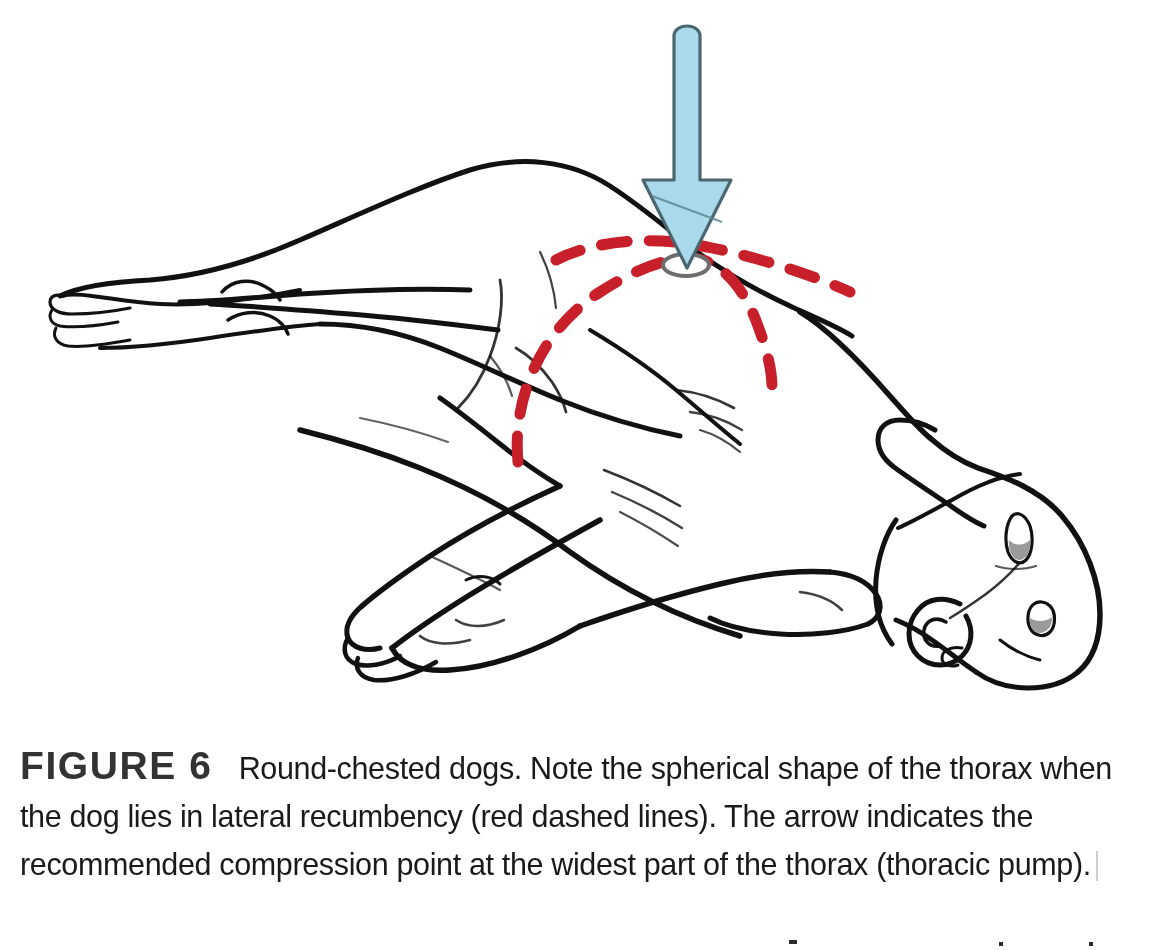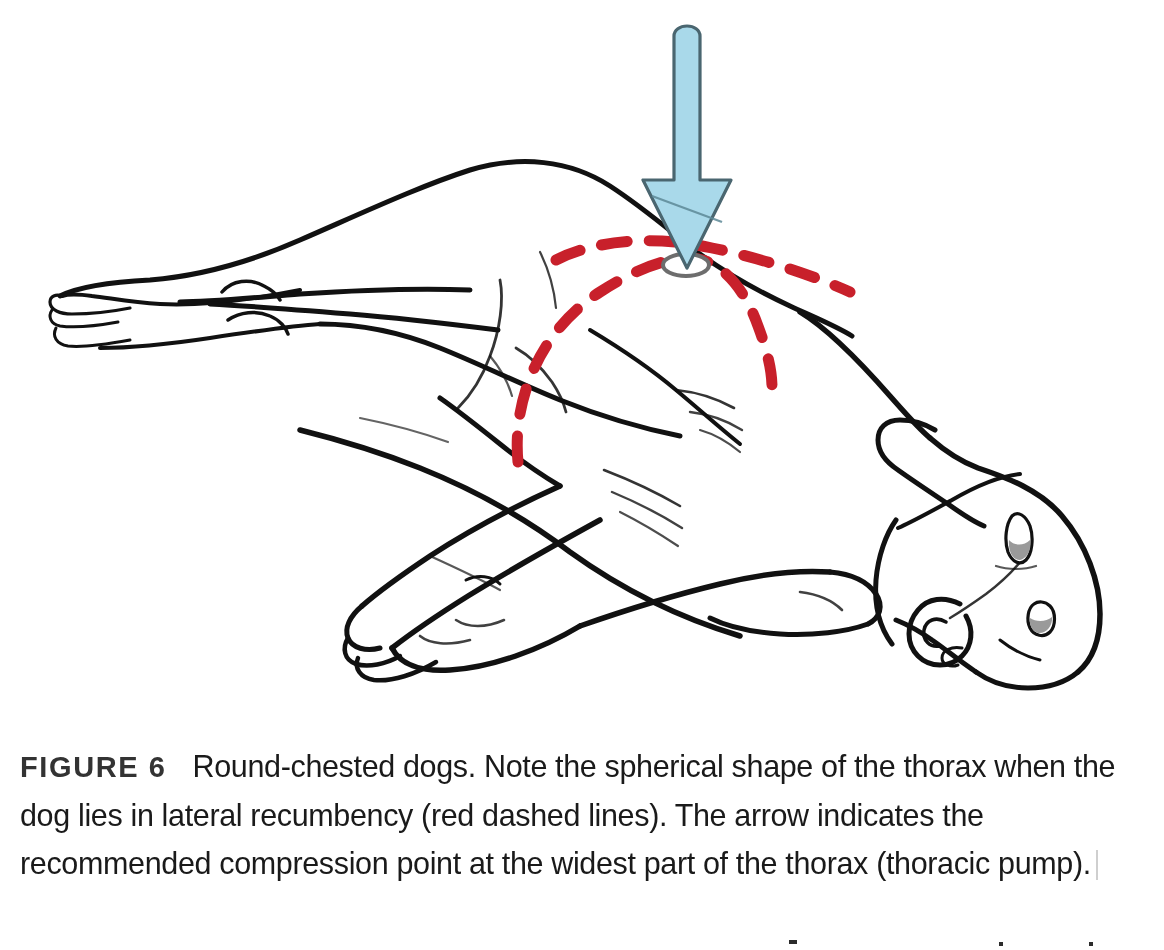--- a/index.html
+++ b/index.html
@@ -40,21 +40,21 @@
     font-size: 30.5px;
     line-height: 48px;
     color: #1a1a1a;
     letter-spacing: -0.35px;
     font-family: "Liberation Sans", sans-serif;
   }
   .caption-label {
     font-weight: bold;
     letter-spacing: 1.6px;
     color: #333333;
-    font-size: 29px;
+    font-size: 39px;
   }
   .caption-gap {
     display: inline-block;
     width: 26px;
   }
   .caption-text {
     font-weight: normal;
   }
   .text-cursor {
     display: inline-block;

